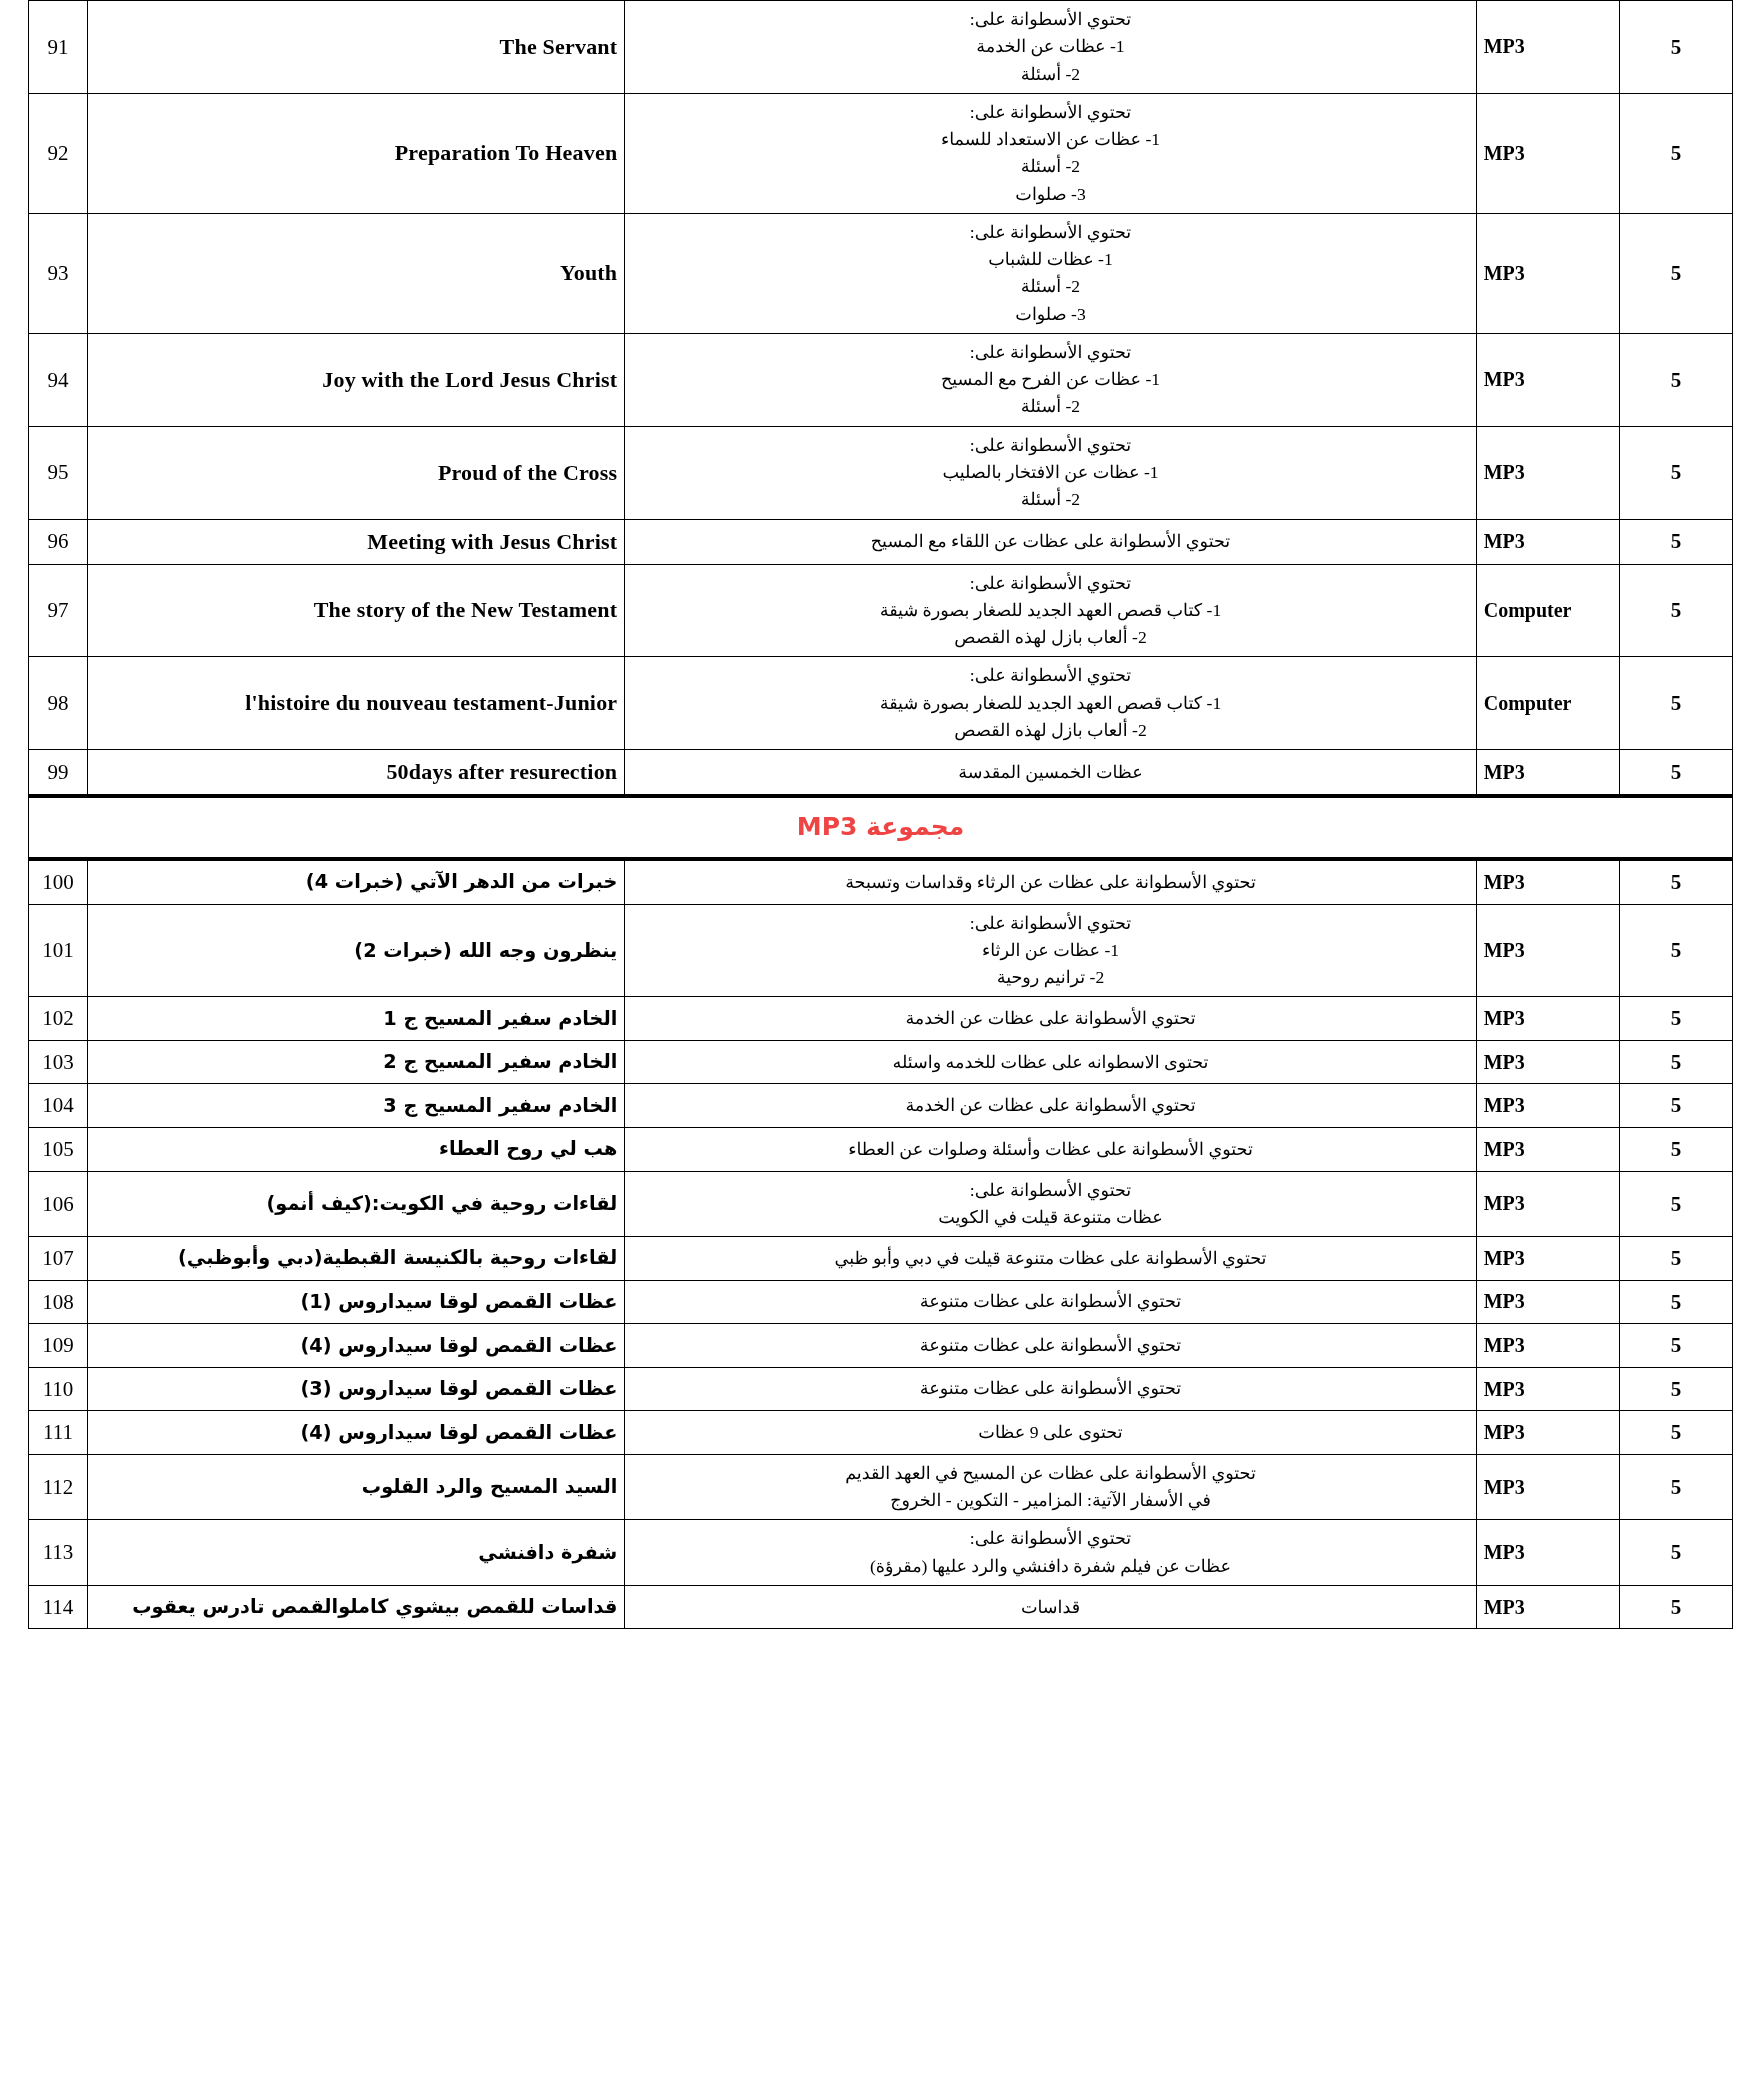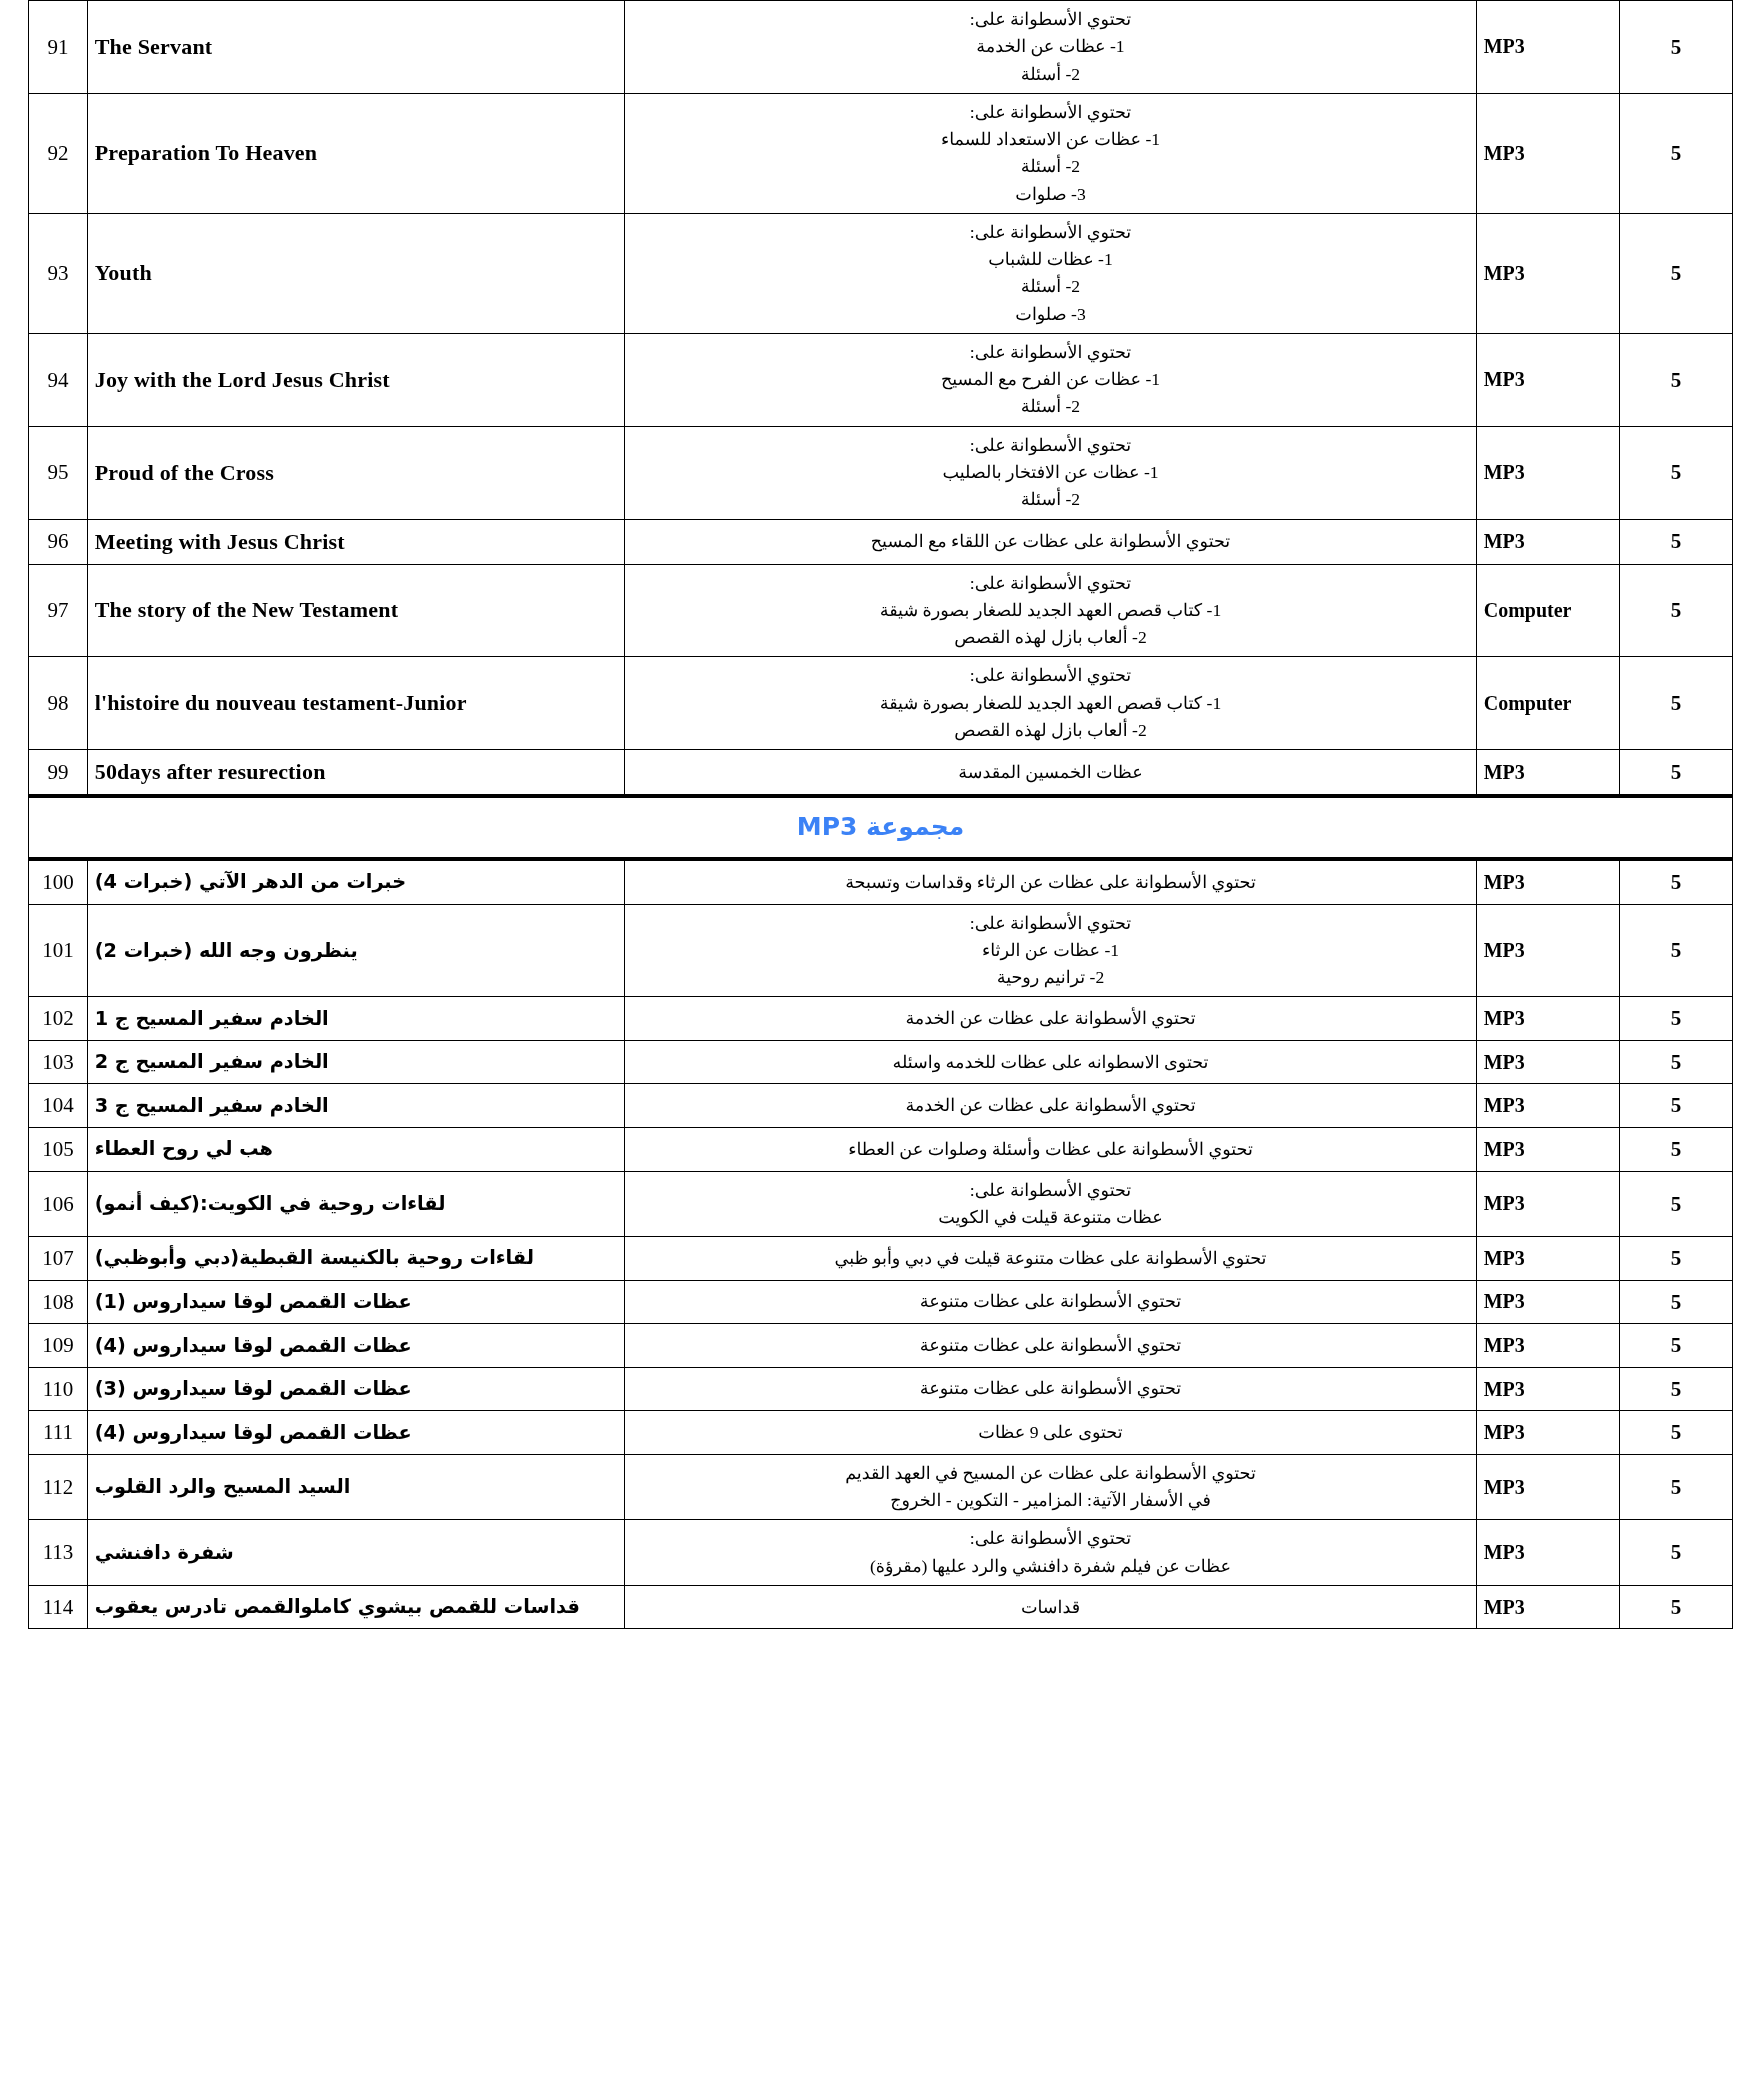--- a/index.html
+++ b/index.html
@@ -36,21 +36,21 @@
   col.c-type  { width: 143px; }
   col.c-qty   { width: 113px; }
 
   td.no {
     text-align: center;
     font-weight: normal;
     font-size: 21px;
     font-family: "Liberation Serif", serif;
   }
   td.title {
-    text-align: left;
+    text-align: right;
     font-weight: bold;
     font-size: 22px;
   }
   td.title.en {
     font-family: "Liberation Serif", serif;
     letter-spacing: 0.2px;
   }
   td.title.ar {
     font-family: "DejaVu Sans", "Liberation Sans", sans-serif;
     font-size: 19.3px;
@@ -73,21 +73,21 @@
     text-align: center;
     font-weight: bold;
     font-size: 21px;
     font-family: "Liberation Serif", serif;
   }
   tr.section-row td {
     text-align: center;
     padding: 10px 6.7px;
   }
   .section-label {
-    color: #3b82f6;
+    color: #ef4444;
     font-weight: bold;
     font-size: 25px;
     font-family: "DejaVu Sans", "Liberation Sans", sans-serif;
   }
   tr.thick-top > td { border-top-width: 4.2px; }
   tr.thick-bottom > td { border-bottom-width: 4.2px; }
   td.first-col { border-right-width: 3.4px; }
   td.last-col { border-left-width: 3.4px; }
 </style>
 </head>

